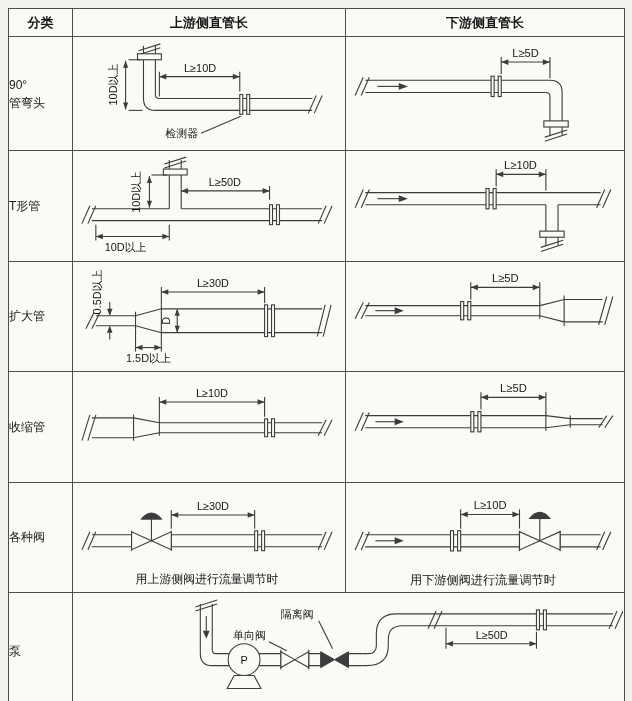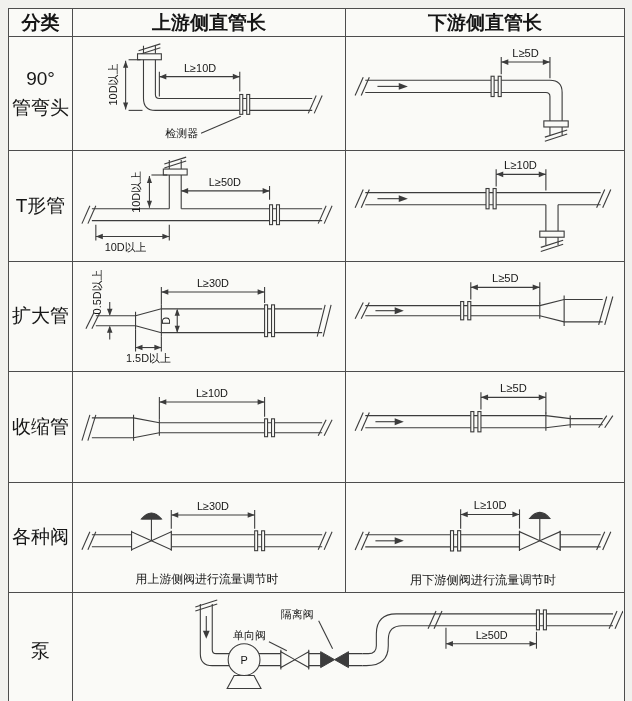--- a/index.html
+++ b/index.html
@@ -10,26 +10,26 @@
     color:#161616;
   }
   .sheet { padding:8px; }
   table.spec {
     width:616px; height:685px;
     border-collapse:collapse; table-layout:fixed;
     background:#fafaf7;
     border:1.5px solid #4d4d4d;
   }
   th, td { border:1px solid #4d4d4d; }
-  th { font-size:19px; font-weight:bold; text-align:center; vertical-align:middle; }
+  th { font-size:13px; font-weight:bold; text-align:center; vertical-align:middle; }
   tr.hdr { height:28px; }
   tr.r1 { height:114px; } tr.r2 { height:108px; } tr.r3 { height:110px; }
   tr.r4 { height:105px; } tr.r5 { height:104px; } tr.r6 { height:116px; }
   td.cat {
-    font-size:19px; text-align:center; vertical-align:middle;
+    font-size:12px; vertical-align:middle;
     white-space:pre-line; line-height:1.5;
   }
   td.dcell { vertical-align:middle; padding:1px; }
   svg.d { display:block; width:100%; height:100%; }
   .d path, .d line { stroke:#3c3c3c; stroke-width:1.1; fill:none; }
   .d rect { stroke:#3c3c3c; stroke-width:1.1; fill:#fafaf7; }
   .d polygon { fill:#3c3c3c; stroke:none; }
   .d polygon.hollow { fill:#fafaf7; stroke:#3c3c3c; stroke-width:1.1; }
   .d polygon.solid { fill:#3c3c3c; stroke:#3c3c3c; stroke-width:1; }
   .d circle { stroke:#3c3c3c; stroke-width:1.1; fill:#fafaf7; }

